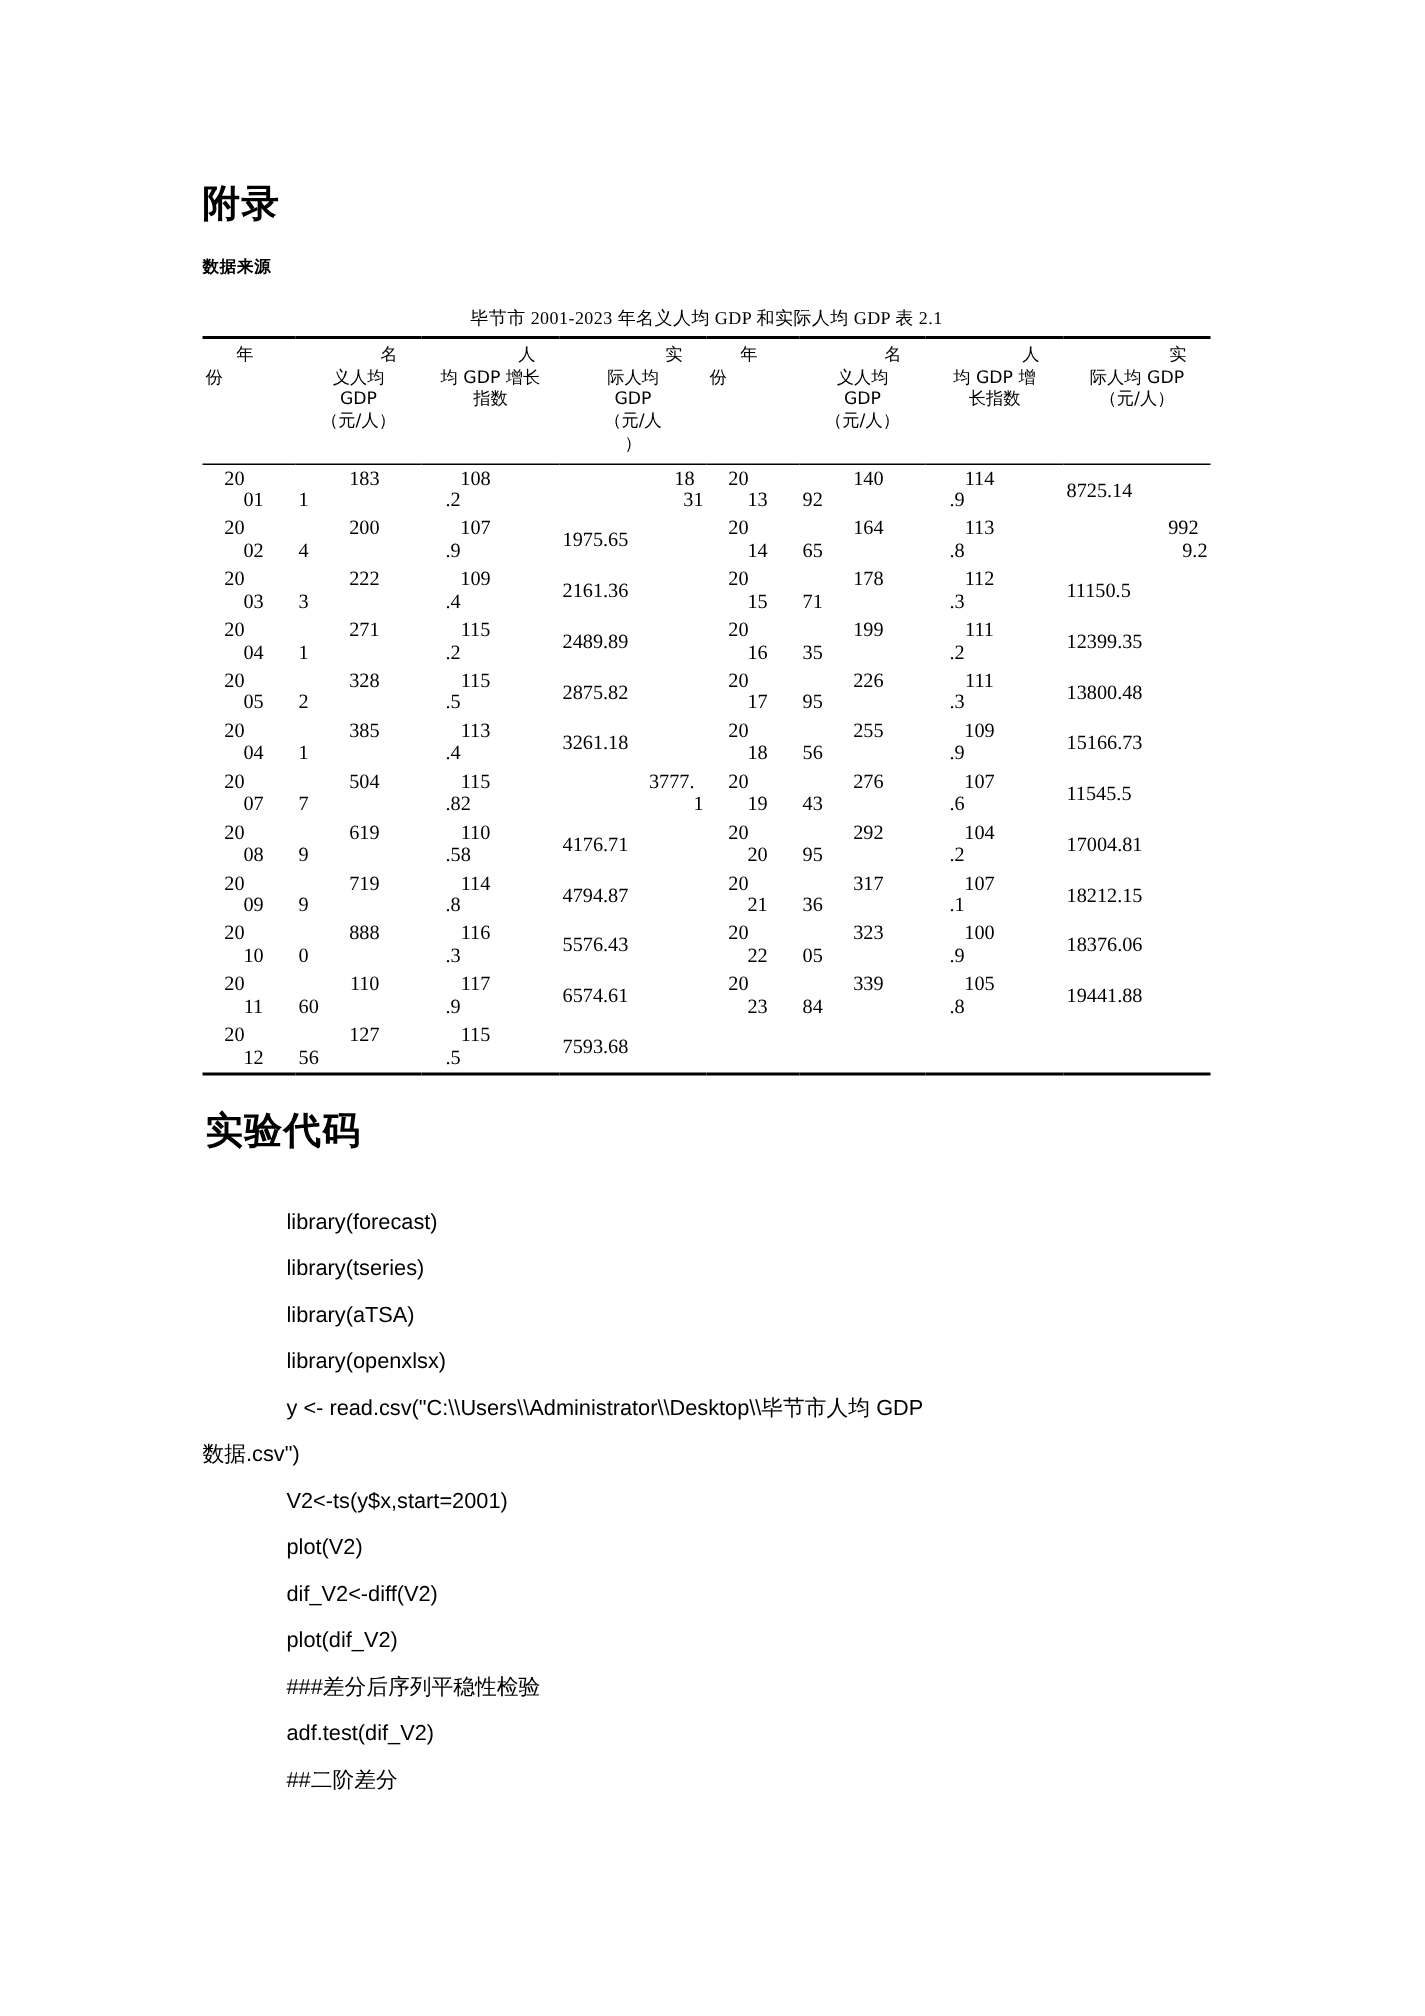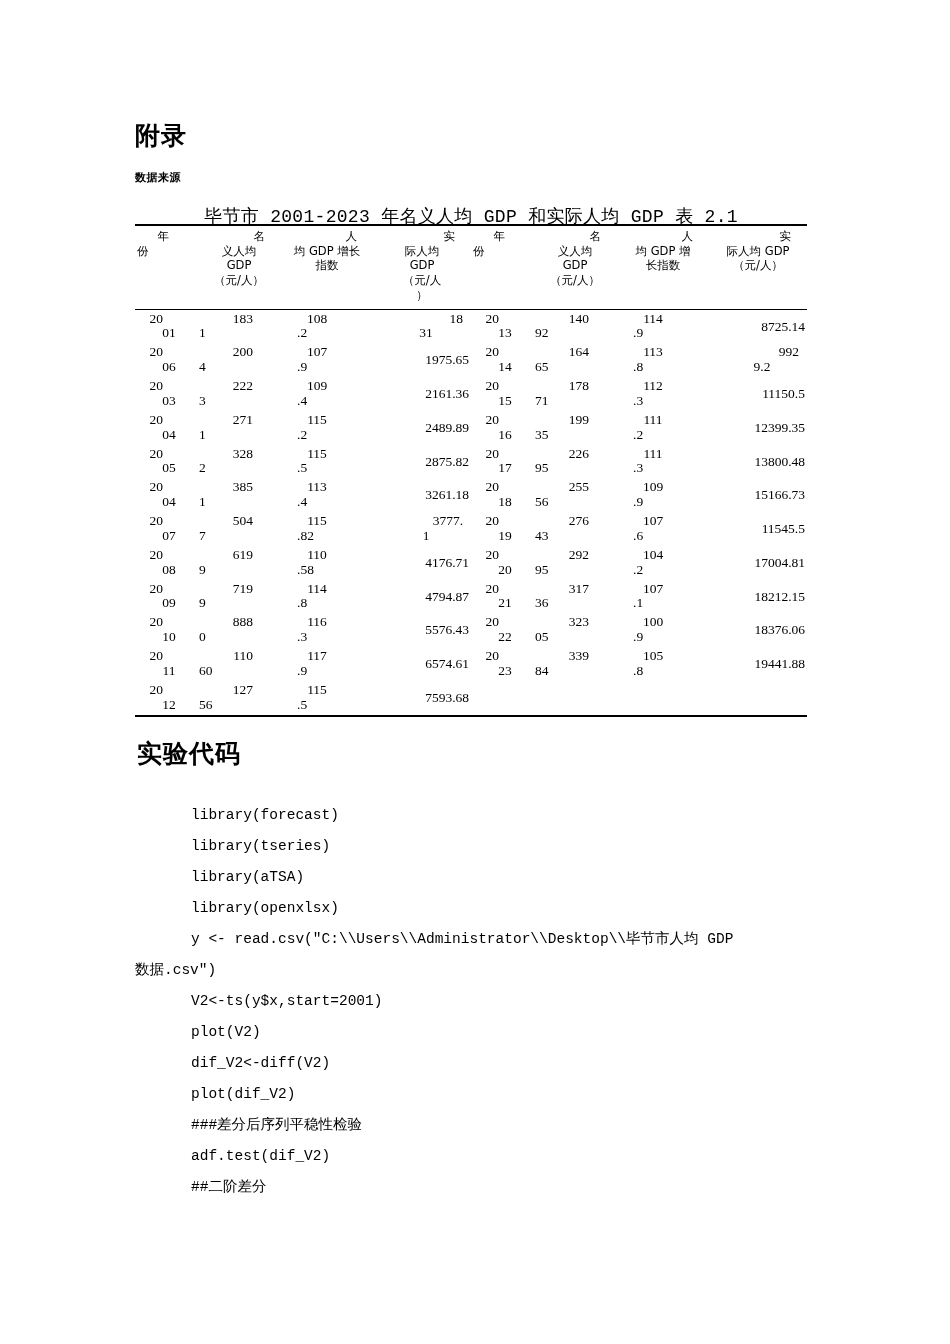--- a/index.html
+++ b/index.html
@@ -51,22 +51,22 @@
     letter-spacing: 0.5px;
   }
 
   
   .table-caption {
     position: absolute;
     left: 0;
     top: 204px;
     width: 672px;
     text-align: center;
-    font-family: Liberation Mono, monospace;
-    font-size: 18px;
+    font-family: Liberation Serif, serif;
+    font-size: 12px;
     letter-spacing: 0.3px;
   }
 
   
   .tbl-wrap {
     position: absolute;
     left: 0;
     top: 224px;
     width: 672px;
   }
@@ -103,40 +103,40 @@
   .hcell { display: block; text-align: center; }
   .hcell .lead { display: block; text-align: right; padding-right: 14px; }
   .hcell .l2 { display: block; }
   .hcell-year .lead { padding-right: 26px; }
   .hcell-year .l2 { text-align: left; padding-left: 0px; }
 
   
   .num2 { display: block; }
   .num2 .a { display: block; text-align: right; padding-right: 26px; }
   .num2 .b { display: block; text-align: left; padding-left: 0px; margin-top: -2px; }
-  .num1 { display: block; text-align: right; padding-top: 8px; }
+  .num1 { display: block; text-align: left; padding-top: 8px; }
   .num-yr .a { text-align: right; padding-right: 32px; }
   .num-yr .b { text-align: center; padding-left: 6px; }
   .num-idx .a { text-align: center; padding-right: 20px; }
   .num-idx .b { text-align: left; padding-left: 14px; }
   .num-real .a { text-align: right; padding-right: 6px; }
-  .num-real .b { text-align: center; padding-left: 8px; }
+  .num-real .b { text-align: right; padding-left: 8px; }
 
   col.c-year { width: 62px; }
   col.c-nom  { width: 84px; }
   col.c-idx  { width: 92px; }
   col.c-real { width: 98px; }
 
   
   .code-block {
     position: absolute;
     left: 0;
     top: 800px;
     width: 690px;
-    font-family: Liberation Mono, monospace;
+    font-family: Liberation Sans, sans-serif;
     font-size: 14.5px;
     line-height: 31px;
     white-space: pre-wrap;
   }
   .code-line { display: block; text-indent: 56px; }
   .code-line .cont { display: block; text-indent: 0; }
 </style>
 </head>
 <body>
 
@@ -268,21 +268,21 @@
                 </span>
               </td>
               <td>
                 <span class="num1">8725.14</span>
               </td>
             </tr>
             <tr>
               <td>
                 <span class="num2 num-yr">
                   <span class="a">20</span>
-                  <span class="b">06</span>
+                  <span class="b">02</span>
                 </span>
               </td>
               <td>
                 <span class="num2 ">
                   <span class="a">200</span>
                   <span class="b">4</span>
                 </span>
               </td>
               <td>
                 <span class="num2 num-idx">

